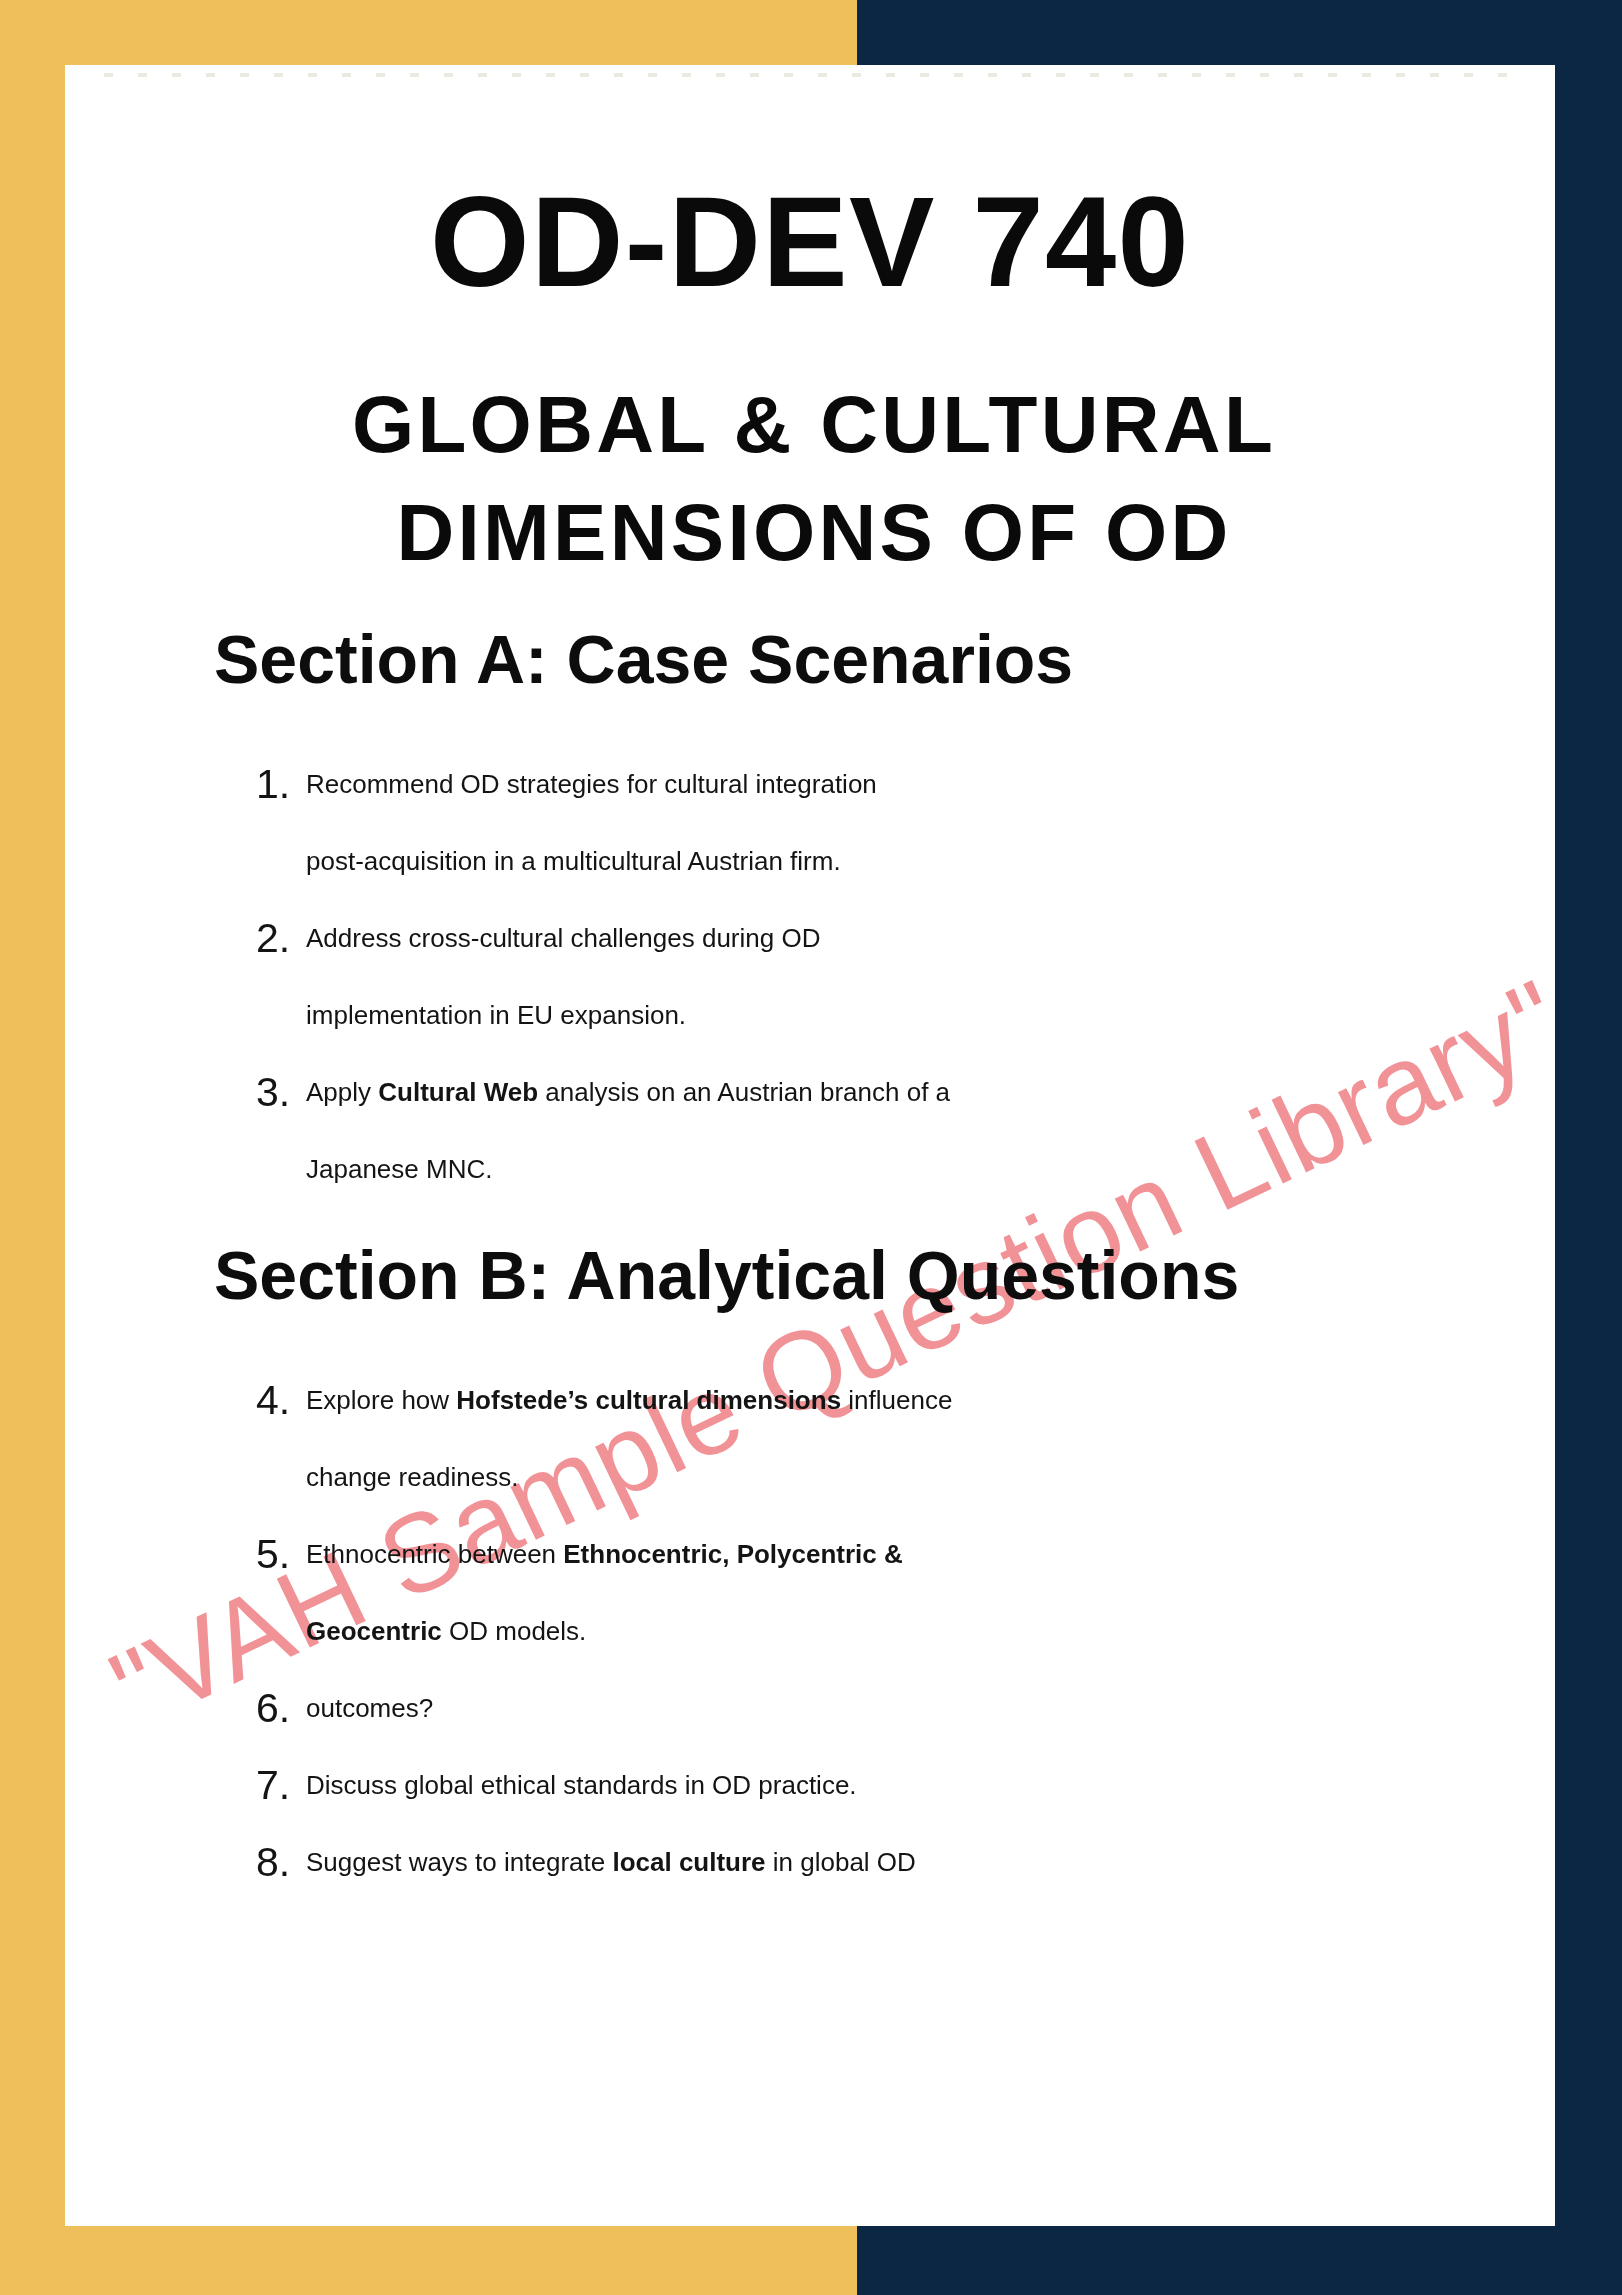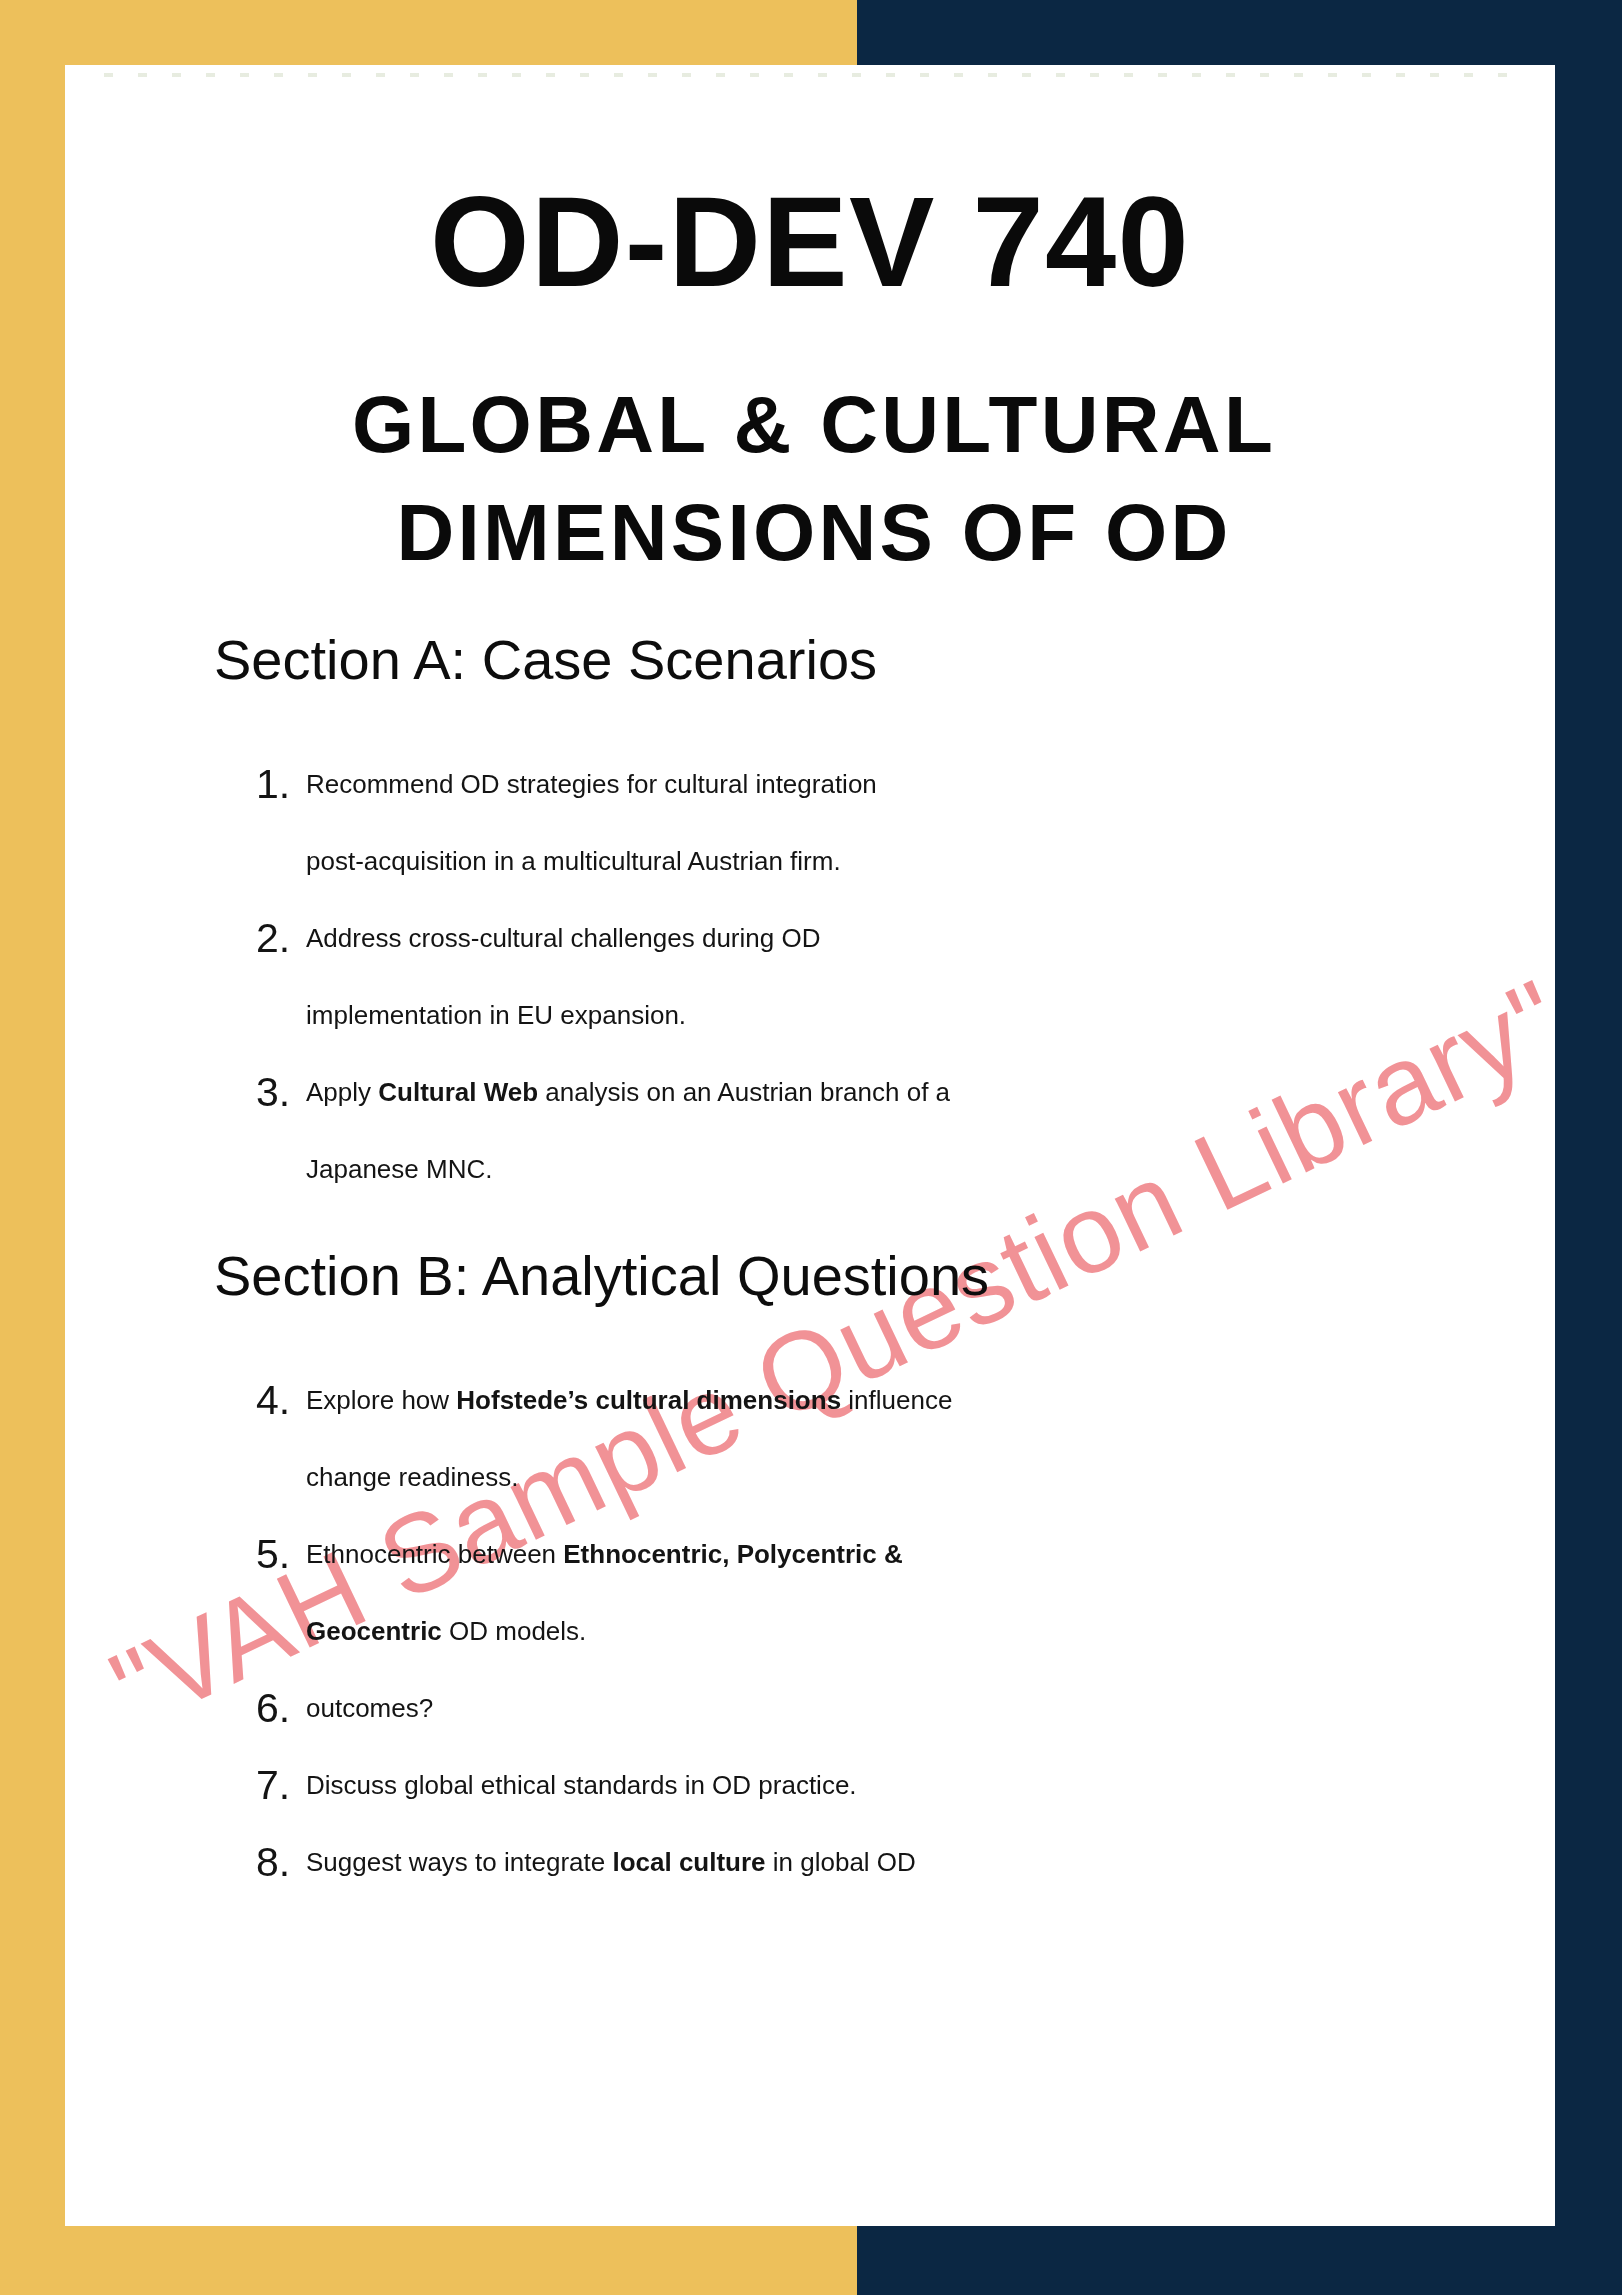--- a/index.html
+++ b/index.html
@@ -34,21 +34,21 @@
   .content{position:relative;z-index:2;padding-top:113px;}
   .doc-title{
     margin:0;text-align:center;font-weight:bold;
     font-size:128px;line-height:128px;letter-spacing:1.3px;color:#0a0a0a;
   }
   .doc-subtitle{
     margin:65px 0 0 8px;text-align:center;font-weight:bold;
     font-size:80px;line-height:108px;letter-spacing:3.3px;color:#0a0a0a;
   }
   .section-heading{
-    margin:0 0 0 149px;font-weight:normal;font-size:56px;line-height:63px;color:#0d0d0d;
+    margin:0 0 0 149px;font-weight:bold;font-size:68px;line-height:63px;color:#0d0d0d;
   }
   .section-a .section-heading{margin-top:41px;}
   .section-b .section-heading{margin-top:36px;}
   .q-list{margin-top:55px;}
   .q-item{position:relative;padding-left:241px;}
   .q-num{position:absolute;left:191px;top:0;font-size:41px;line-height:77px;}
   .q-line{font-size:26px;line-height:77px;white-space:nowrap;}
   .q-line b{font-weight:bold;text-align:center;}
 </style>
 </head>

